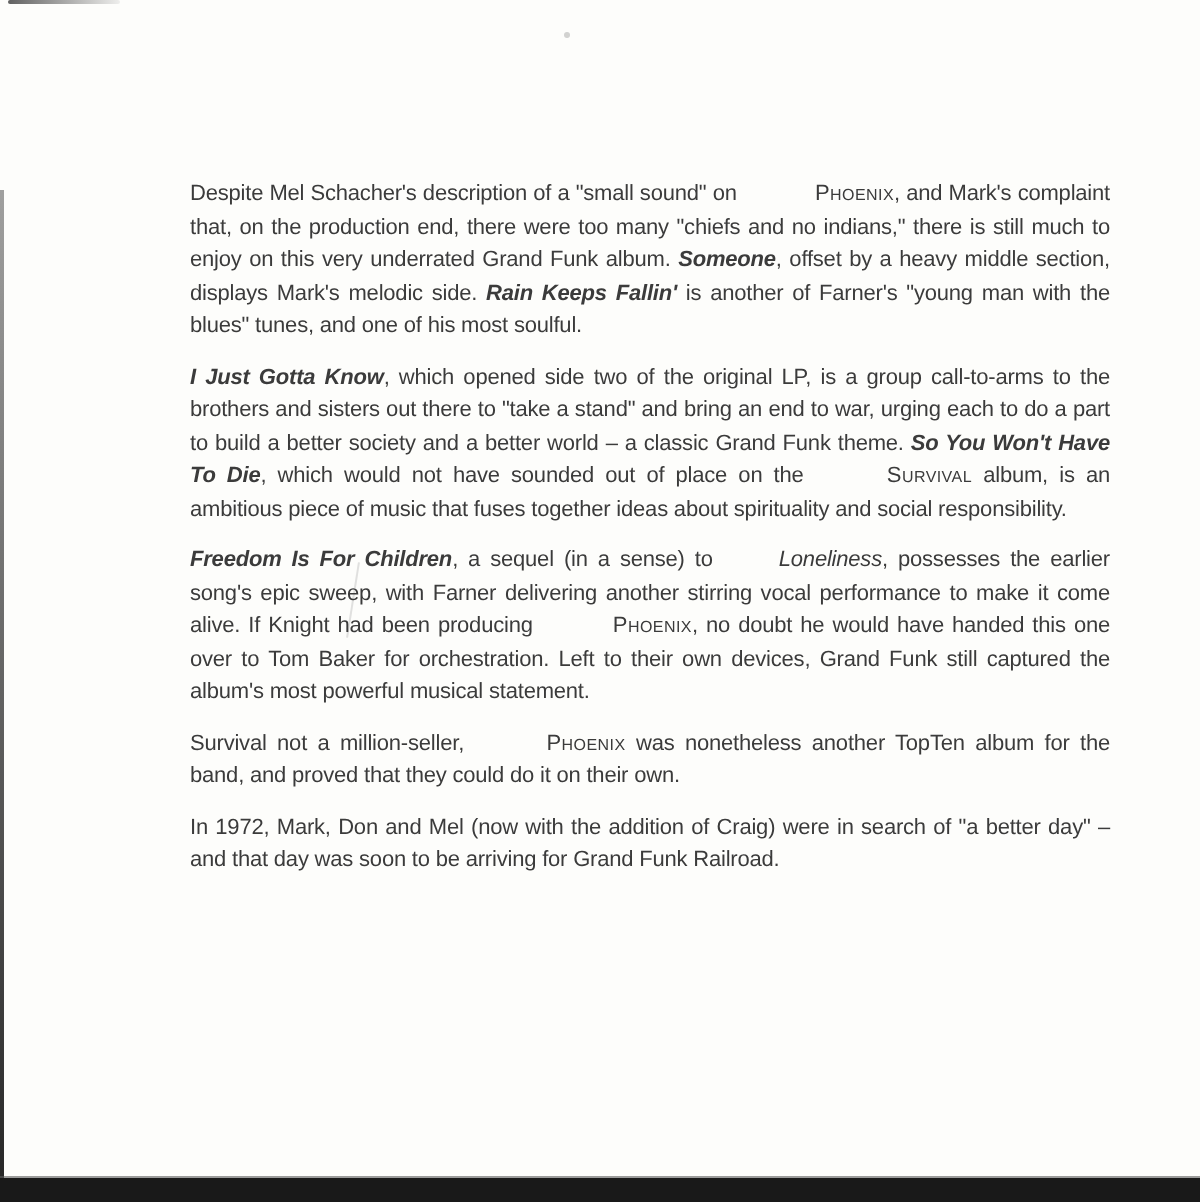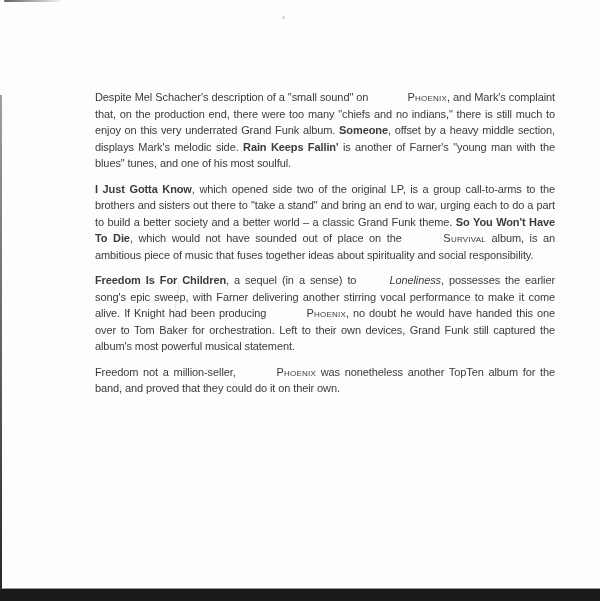--- a/index.html
+++ b/index.html
@@ -23,21 +23,21 @@
     top: 89px;
     width: 460px;
     color: var(--text);
     font-size: 11px;
     letter-spacing: -0.1px;
     line-height: 16.5px;
     text-align: justify;
   }
   .liner-notes p { margin: 0 0 9px 0; }
   .liner-notes p.signature { margin-top: 13px; text-align: left; }
-  .run-bolditalic { font-weight: 700; }
+  .run-bolditalic { font-weight: 700; font-style: italic; }
   .run-italic { font-style: italic; margin-left: 28px; }
   .run-smallcaps { font-variant: small-caps; letter-spacing: 0.02em; padding-left: 36px; }
 
   
   .top-edge-line {
     position: absolute;
     left: 4px; top: 0;
     width: 56px; height: 2px;
     background: linear-gradient(to right, rgba(70,70,70,0.85), rgba(130,130,130,0.12));
     border-radius: 1px;
@@ -75,16 +75,17 @@
 
 <div class="page">
   <div class="top-edge-line"></div>
   <div class="speck"></div>
   <div class="crease"></div>
   <div class="left-edge-line"></div>
   <main class="liner-notes">
       <p><span>Despite Mel Schacher's description of a "small sound" on </span><span class="run-smallcaps">Phoenix</span><span>, and Mark's complaint that, on the production end, there were too many "chiefs and no indians," there is still much to enjoy on this very underrated Grand Funk album. </span><span class="run-bolditalic">Someone</span><span>, offset by a heavy middle section, displays Mark's melodic side. </span><span class="run-bolditalic">Rain Keeps Fallin'</span><span> is another of Farner's "young man with the blues" tunes, and one of his most soulful.</span></p>
       <p><span class="run-bolditalic">I Just Gotta Know</span><span>, which opened side two of the original LP, is a group call-to-arms to the brothers and sisters out there to "take a stand" and bring an end to war, urging each to do a part to build a better society and a better world – a classic Grand Funk theme. </span><span class="run-bolditalic">So You Won't Have To Die</span><span>, which would not have sounded out of place on the </span><span class="run-smallcaps">Survival</span><span> album, is an ambitious piece of music that fuses together ideas about spirituality and social responsibility.</span></p>
       <p><span class="run-bolditalic">Freedom Is For Children</span><span>, a sequel (in a sense) to </span><span class="run-italic">Loneliness</span><span>, possesses the earlier song's epic sweep, with Farner delivering another stirring vocal performance to make it come alive. If Knight had been producing </span><span class="run-smallcaps">Phoenix</span><span>, no doubt he would have handed this one over to Tom Baker for orchestration. Left to their own devices, Grand Funk still captured the album's most powerful musical statement.</span></p>
-      <p><span>Freedom not a million-seller, </span><span class="run-smallcaps">Phoenix</span><span> was nonetheless another TopTen album for the band, and proved that they could do it on their own.</span></p>
+      <p><span>Survival not a million-seller, </span><span class="run-smallcaps">Phoenix</span><span> was nonetheless another TopTen album for the band, and proved that they could do it on their own.</span></p>
+      <p><span>In 1972, Mark, Don and Mel (now with the addition of Craig) were in search of "a better day" – and that day was soon to be arriving for Grand Funk Railroad.</span></p>
     </main>
   <div class="bottom-bar"></div>
 </div>
 
 </body></html>

